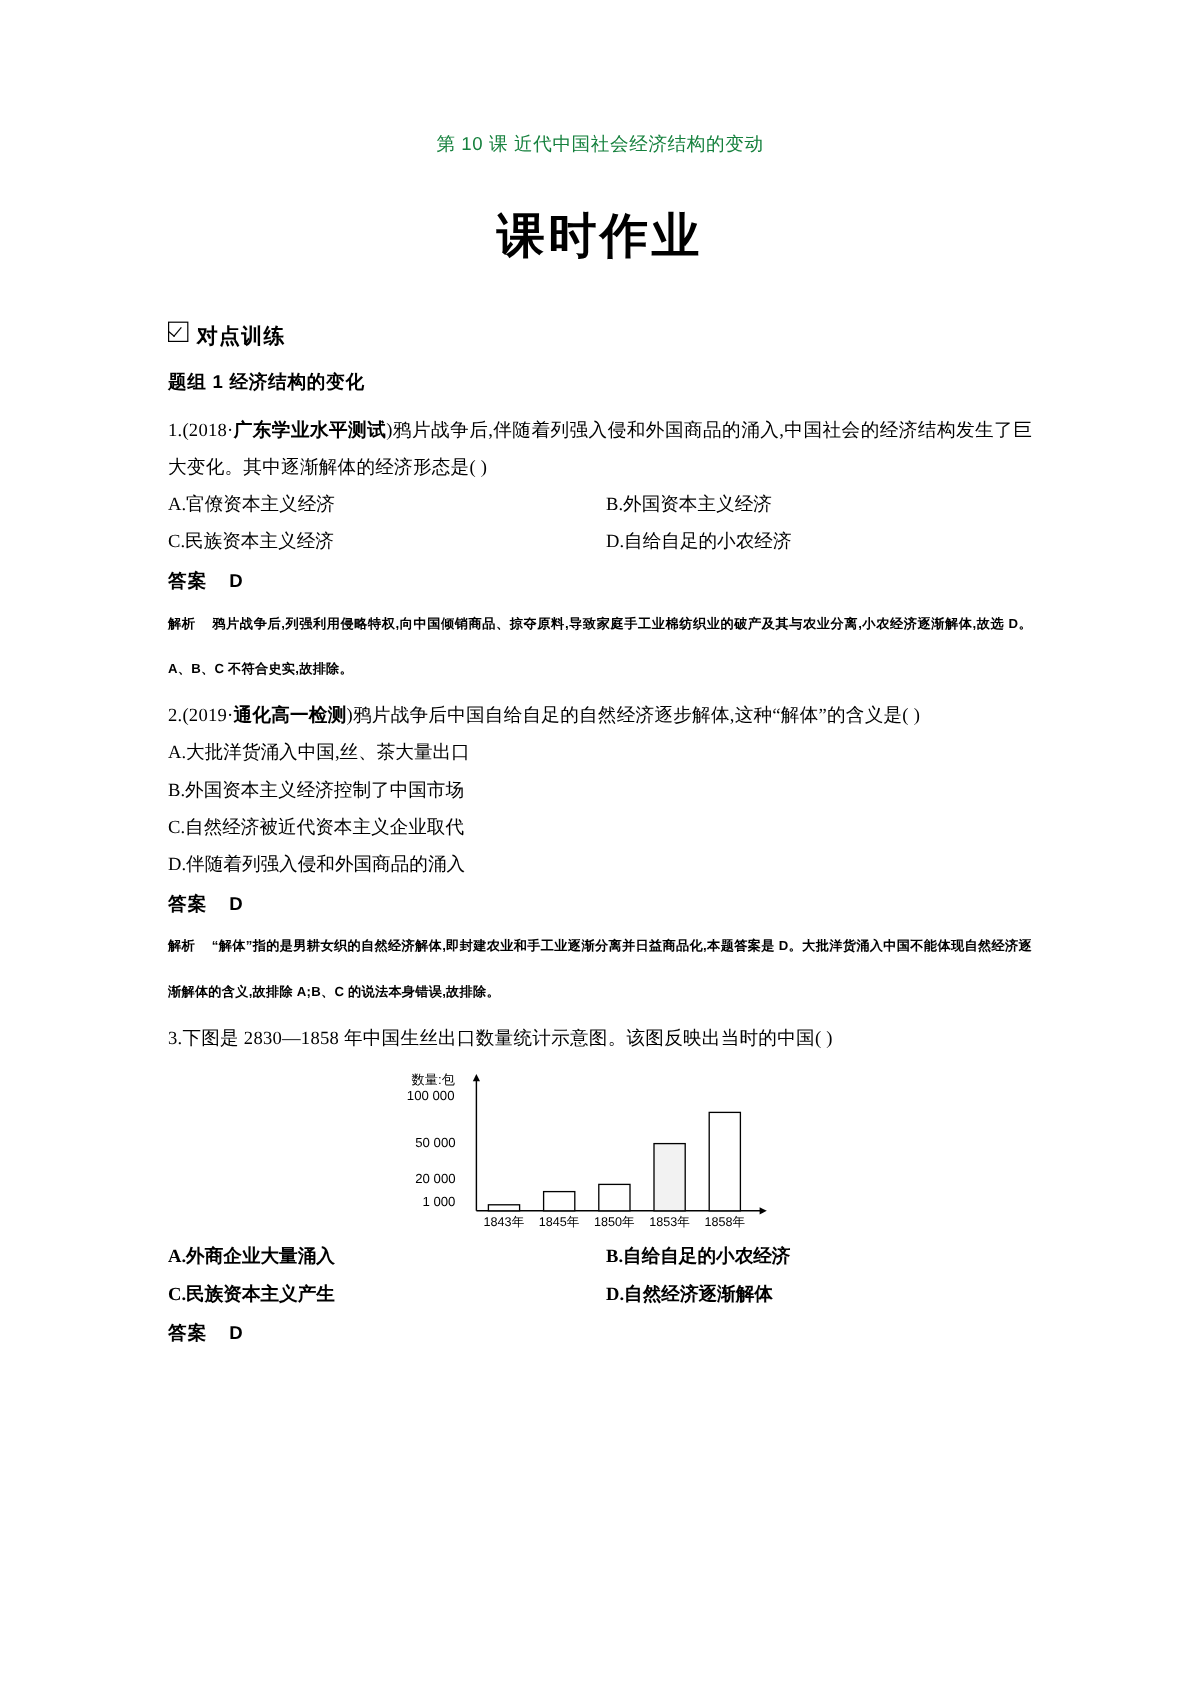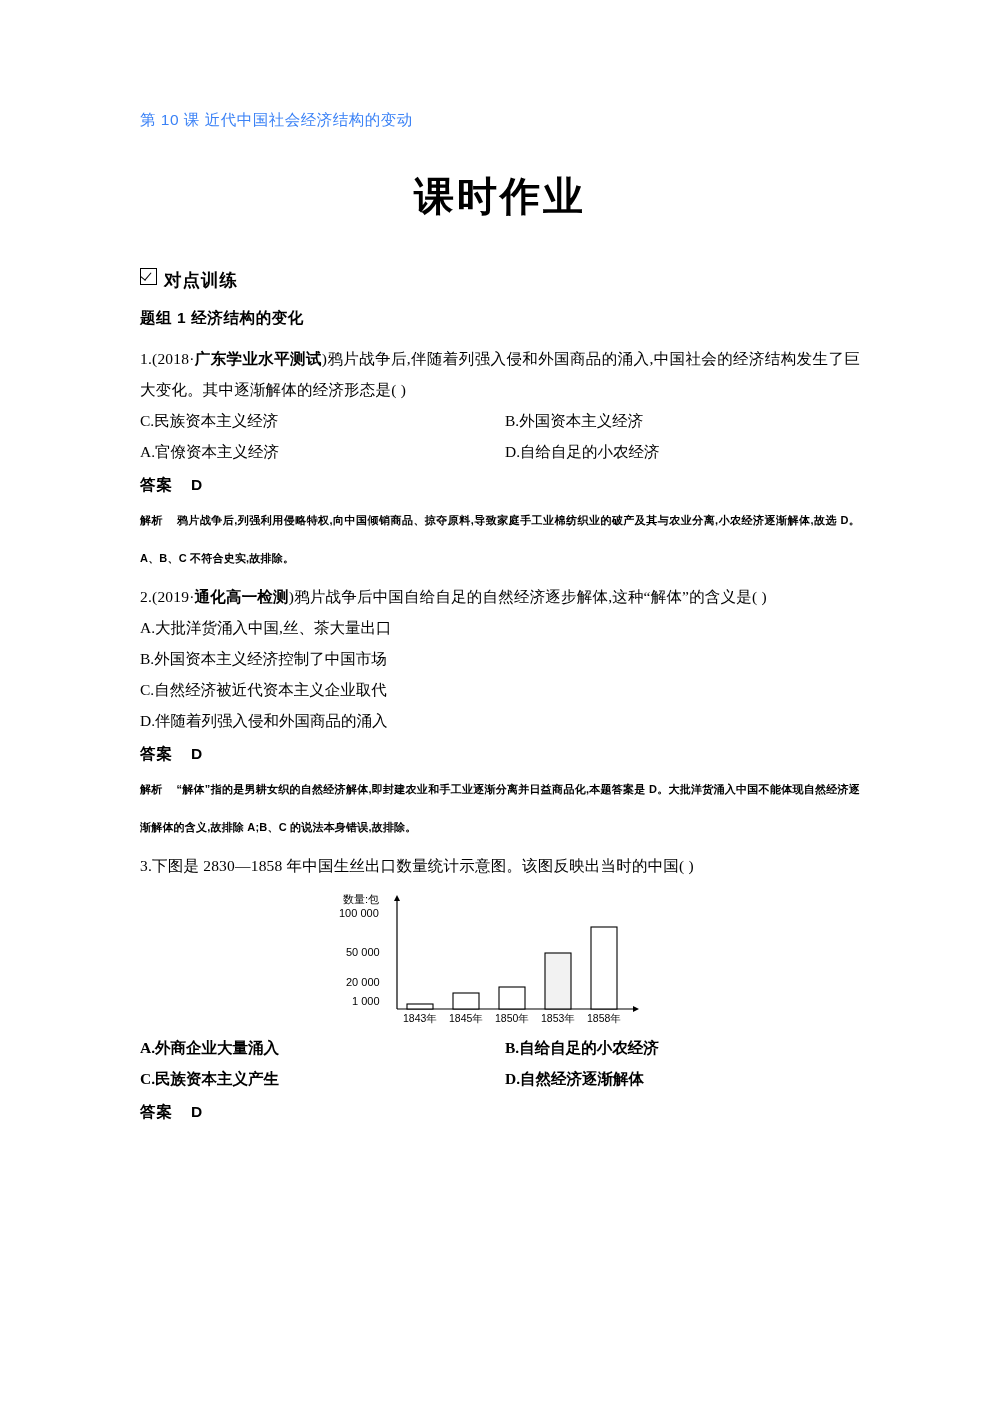--- a/index.html
+++ b/index.html
@@ -18,22 +18,23 @@
     position: relative;
     width: 1000px;
     height: 1414px;
     box-sizing: border-box;
     padding: 110px 140px 0 140px;
   }
   .header-line {
     font-family: "Liberation Sans", "DejaVu Sans", sans-serif;
     font-size: 15.5px;
     letter-spacing: 0.5px;
-    color: #3b82f6;
+    color: #15803d;
     margin: 0 0 0 0;
+    text-align: center;
   }
   .doc-title {
     text-align: center;
     font-family: "Liberation Sans", "DejaVu Sans", sans-serif;
     font-weight: bold;
     font-size: 40px;
     letter-spacing: 3px;
     margin: 38px 0 44px 0;
   }
   .section-head {
@@ -157,22 +158,22 @@
     <span class="check-box"></span>
     <span class="section-head-label">对点训练</span>
   </div>
 
   <div class="group-head">题组 1  经济结构的变化</div>
 
   <div class="q-block">
     <div class="q-stem"><span>1.(2018·</span><span class="bold">广东学业水平测试</span><span>)鸦片战争后,伴随着列强入侵和外国商品的涌入,中国社会的经济结构发生了巨大变化。其中逐渐解体的经济形态是(    )</span></div>
     <div class="opts-2col">
       <div class="col">
+        <div class="opt-line">A.官僚资本主义经济</div>
         <div class="opt-line">C.民族资本主义经济</div>
-        <div class="opt-line">A.官僚资本主义经济</div>
       </div>
       <div class="col second">
         <div class="opt-line">B.外国资本主义经济</div>
         <div class="opt-line">D.自给自足的小农经济</div>
       </div>
     </div>
     <div class="answer-line">
       <span class="lbl">答案</span><span class="val">D</span>
     </div>
     <div class="explain">

